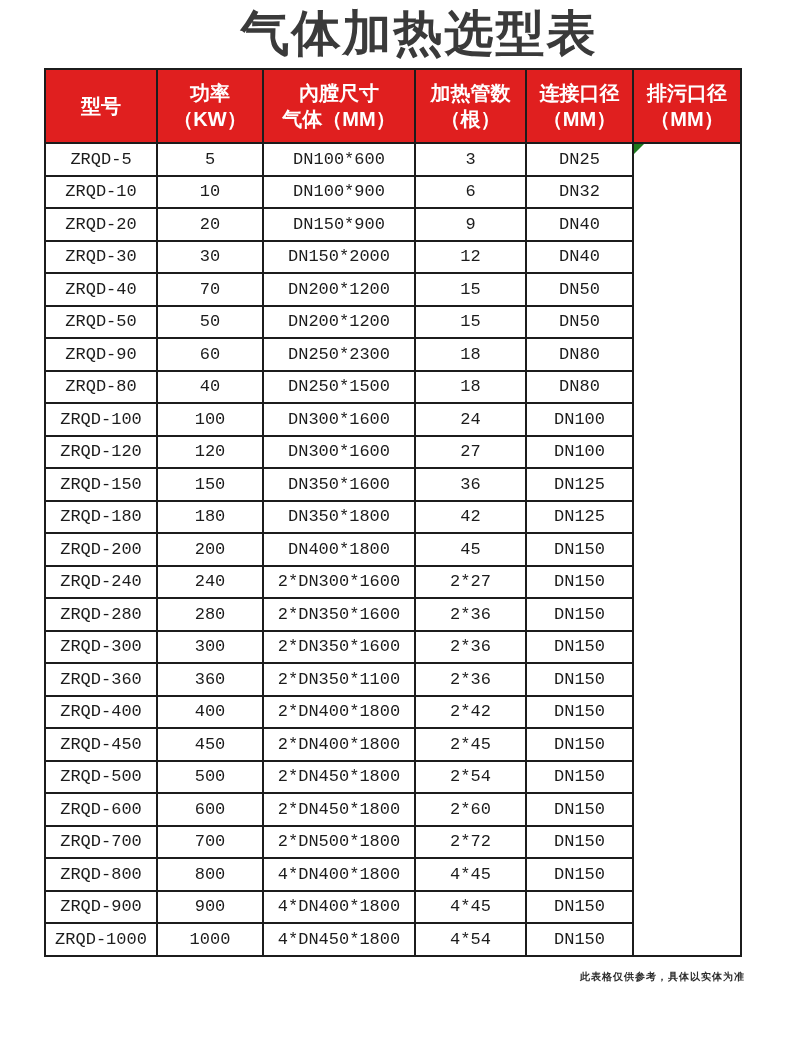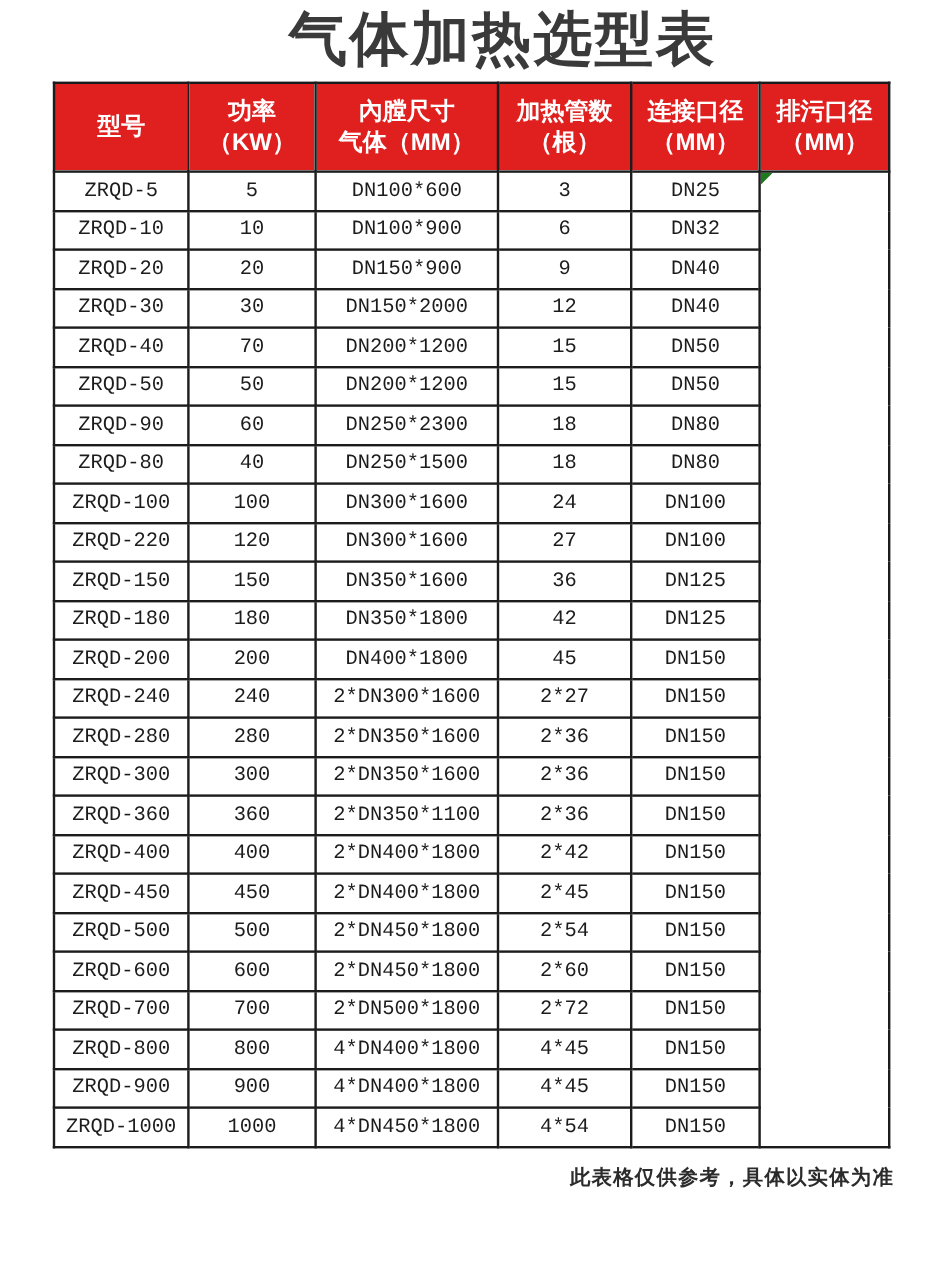--- a/index.html
+++ b/index.html
@@ -67,21 +67,21 @@
     position:absolute;
     top:0;left:0;
     width:10px;height:10px;
     background:var(--flag-green);
     clip-path:polygon(0 0,100% 0,0 100%);
   }
   .footer-note{
     width:745px;
     margin-top:13px;
     text-align:right;
-    font-size:17px;
+    font-size:10px;
     font-weight:bold;
     color:#2b2b2b;
     letter-spacing:1px;
   }
 </style>
 </head>
 <body>
 
 <div>
   <h1 class="page-title">气体加热选型表</h1>
@@ -181,21 +181,21 @@
           <td>DN80</td>
         </tr>
         <tr>
           <td>ZRQD-100</td>
           <td>100</td>
           <td>DN300*1600</td>
           <td>24</td>
           <td>DN100</td>
         </tr>
         <tr>
-          <td>ZRQD-220</td>
+          <td>ZRQD-120</td>
           <td>120</td>
           <td>DN300*1600</td>
           <td>27</td>
           <td>DN100</td>
         </tr>
         <tr>
           <td>ZRQD-150</td>
           <td>150</td>
           <td>DN350*1600</td>
           <td>36</td>

